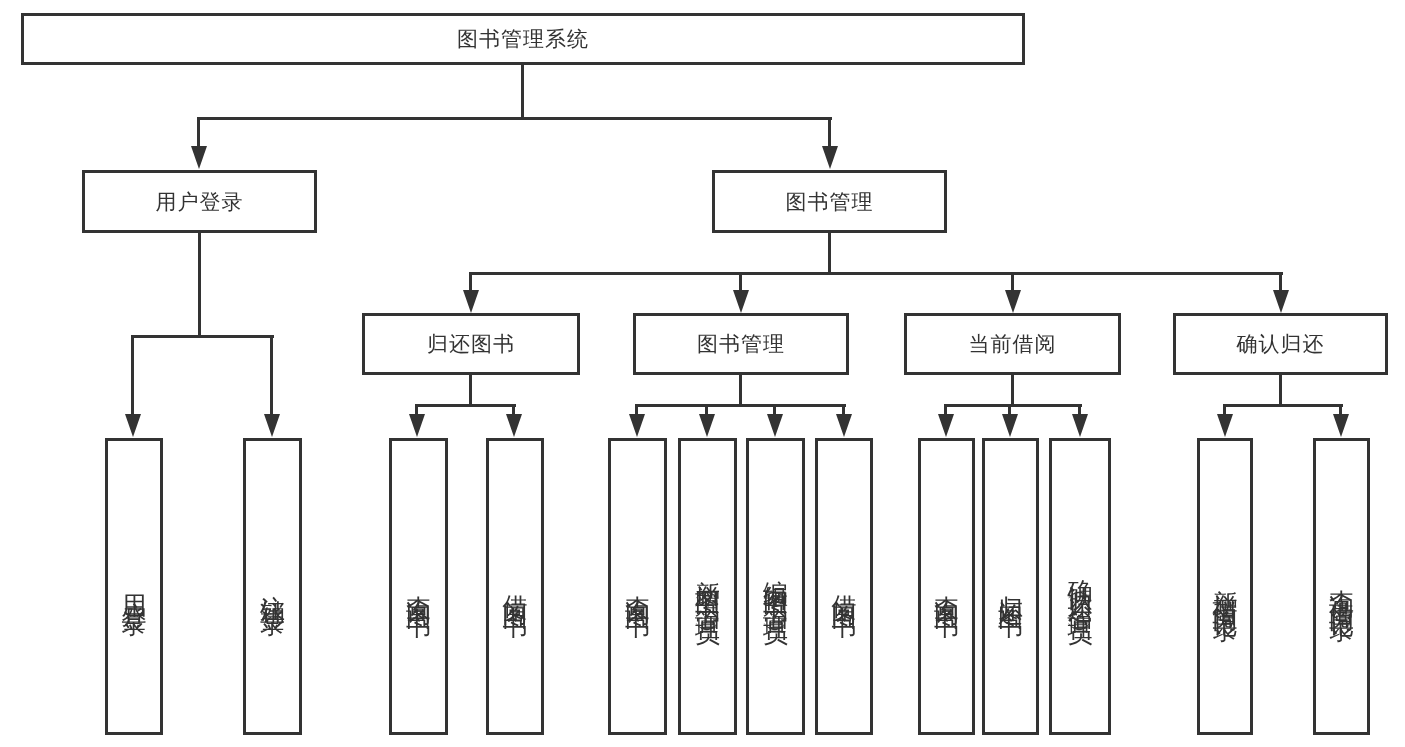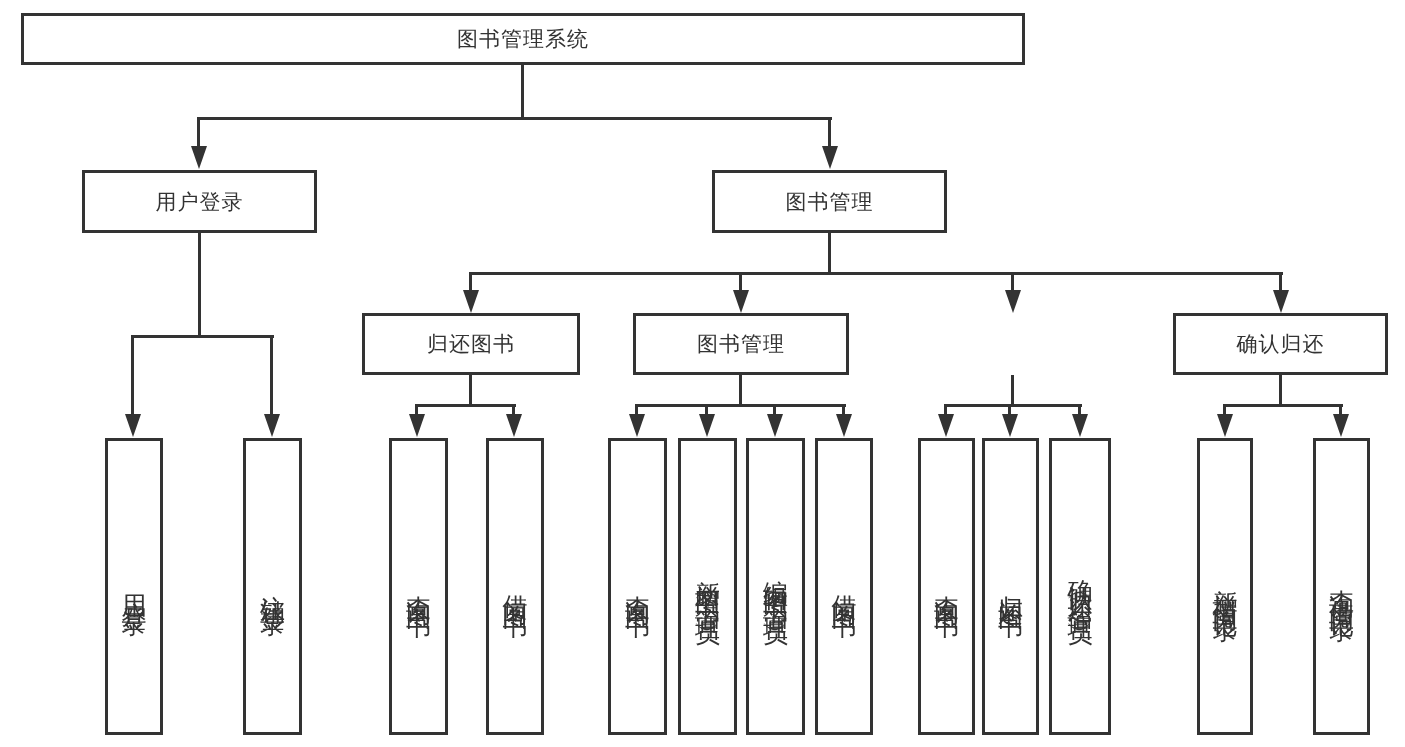--- a/index.html
+++ b/index.html
@@ -101,20 +101,23 @@
   <div class="arrow-head" style="left:1005px; top:290px;"></div>
   <div class="vline" style="left:1279px; top:272px; height:21px;"></div>
   <div class="arrow-head" style="left:1273px; top:290px;"></div>
 
   <div class="box" style="left:362px; top:313px; width:218px; height:62px;">
     <span>归还图书</span>
   </div>
   <div class="box" style="left:633px; top:313px; width:216px; height:62px;">
     <span>图书管理</span>
   </div>
+  <div class="box" style="left:904px; top:313px; width:217px; height:62px;">
+    <span>当前借阅</span>
+  </div>
   <div class="box" style="left:1173px; top:313px; width:215px; height:62px;">
     <span>确认归还</span>
   </div>
 
   <div class="vline" style="left:469px; top:375px; height:32px;"></div>
   <div class="hline" style="left:415px; top:404px; width:101px;"></div>
   <div class="vline" style="left:415px; top:404px; height:12px;"></div>
   <div class="arrow-head" style="left:409px; top:414px;"></div>
   <div class="vline" style="left:512px; top:404px; height:12px;"></div>
   <div class="arrow-head" style="left:506px; top:414px;"></div>

